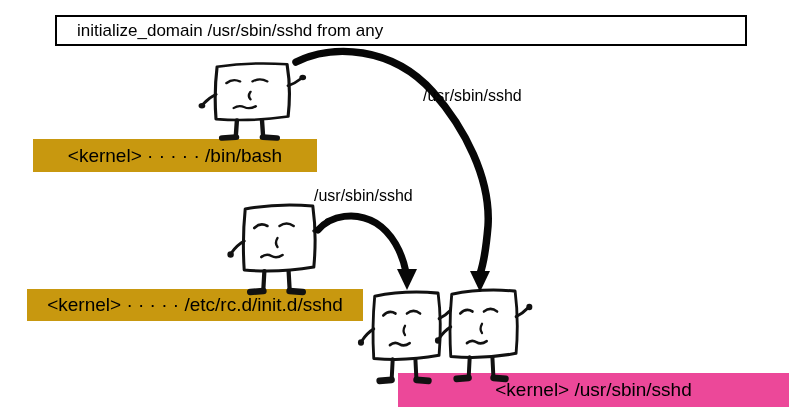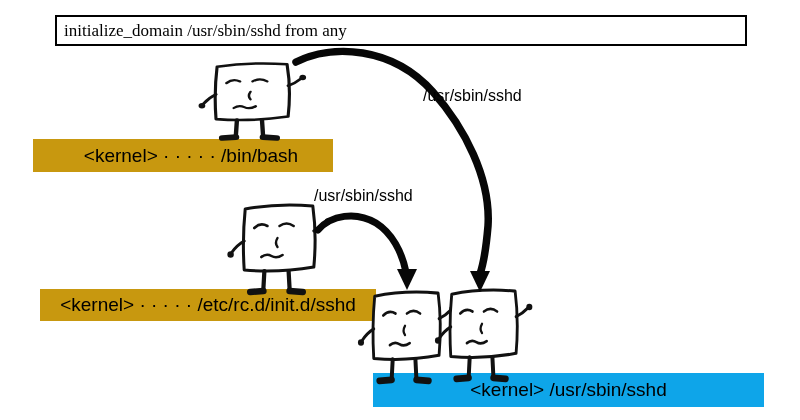--- a/index.html
+++ b/index.html
@@ -6,29 +6,29 @@
   #stage{
     position:relative;width:800px;height:420px;background:#ffffff;
     font-family:"Liberation Sans", sans-serif;color:#000;overflow:hidden;
   }
   
   .rule-box{
     position:absolute;left:55px;top:15px;width:688px;height:27px;
     border:2px solid #000;background:#fff;display:flex;align-items:center;
   }
   .rule-box span{
-    font-family:Liberation Serif, serif;
-    font-size:17px;letter-spacing:0px;padding-left:7px;white-space:pre;
+    font-family:Liberation Sans, sans-serif;
+    font-size:17px;letter-spacing:0px;padding-left:20px;white-space:pre;
   }
   
   .domain-bar{
     position:absolute;display:flex;align-items:center;justify-content:center;
     font-size:19px;white-space:pre;
   }
-  #bar-bash{left:33px;top:139px;width:284px;height:33px;padding-left:16px;}
+  #bar-bash{left:33px;top:139px;width:284px;height:33px;}
   #bar-initd{left:27px;top:289px;width:336px;height:32px;}
   #bar-sshd{left:373px;top:373px;width:391px;height:34px;}
   
   .char{position:absolute;overflow:visible;}
   #char-top{left:192px;top:60px;width:117px;height:84px;}
   #char-mid{left:221px;top:201px;width:113px;height:98px;}
   #char-bl{left:352px;top:288px;width:106px;height:100px;}
   #char-br{left:429px;top:286px;width:106px;height:100px;}
   
   #arrows{position:absolute;left:0;top:0;width:800px;height:420px;pointer-events:none;}
@@ -63,24 +63,24 @@
     </defs>
   </svg>
 
   <div class="rule-box">
     <span>initialize_domain /usr/sbin/sshd from any</span>
   </div>
 
   <div id="bar-bash" class="domain-bar" style="background: rgb(200, 152, 15);">
     <span>&lt;kernel&gt; · · · · · /bin/bash</span>
   </div>
-  <div id="bar-initd" class="domain-bar" style="background: rgb(200, 152, 15); margin-left: 13px;">
+  <div id="bar-initd" class="domain-bar" style="background: rgb(200, 152, 15);">
     <span>&lt;kernel&gt; · · · · · /etc/rc.d/init.d/sshd</span>
   </div>
-  <div id="bar-sshd" class="domain-bar" style="background: #0ea5e9;">
+  <div id="bar-sshd" class="domain-bar" style="background: #ec4899; margin-left: 25px;">
     <span>&lt;kernel&gt; /usr/sbin/sshd</span>
   </div>
 
   <svg id="char-top" class="char" viewBox="0 0 112 98" preserveAspectRatio="none">
     <use href="#paper-kun"></use>
   </svg>
   <svg id="char-mid" class="char" viewBox="0 0 112 98" preserveAspectRatio="none">
     <use href="#paper-kun"></use>
   </svg>
   <svg id="char-bl" class="char" viewBox="0 0 112 98" preserveAspectRatio="none">

